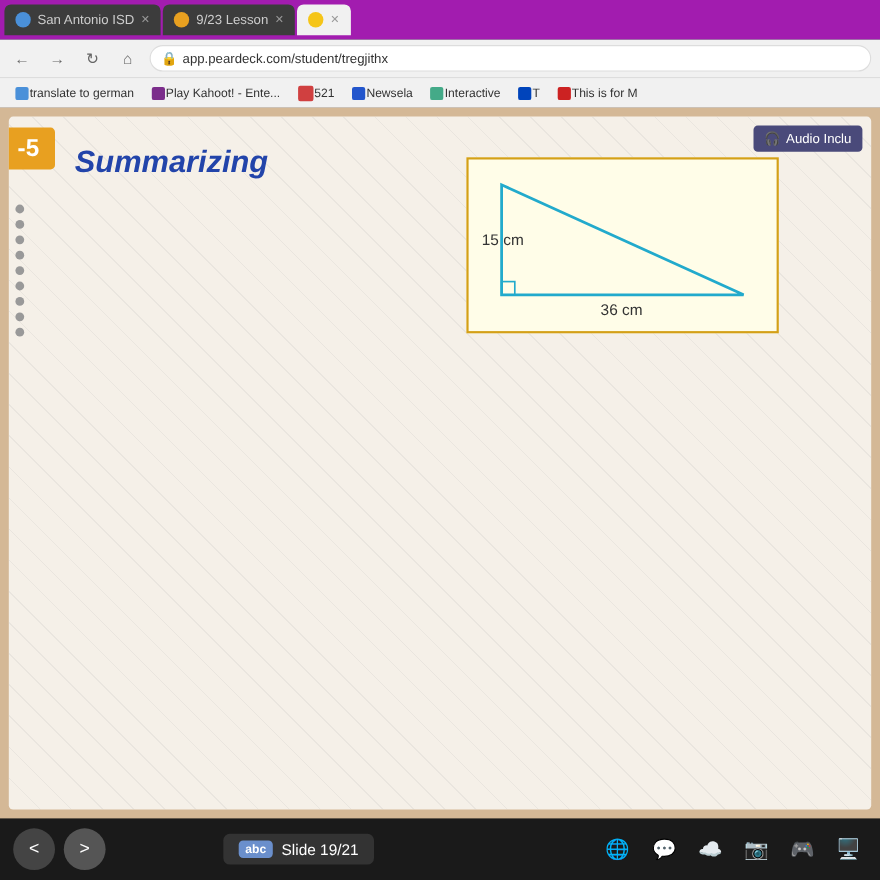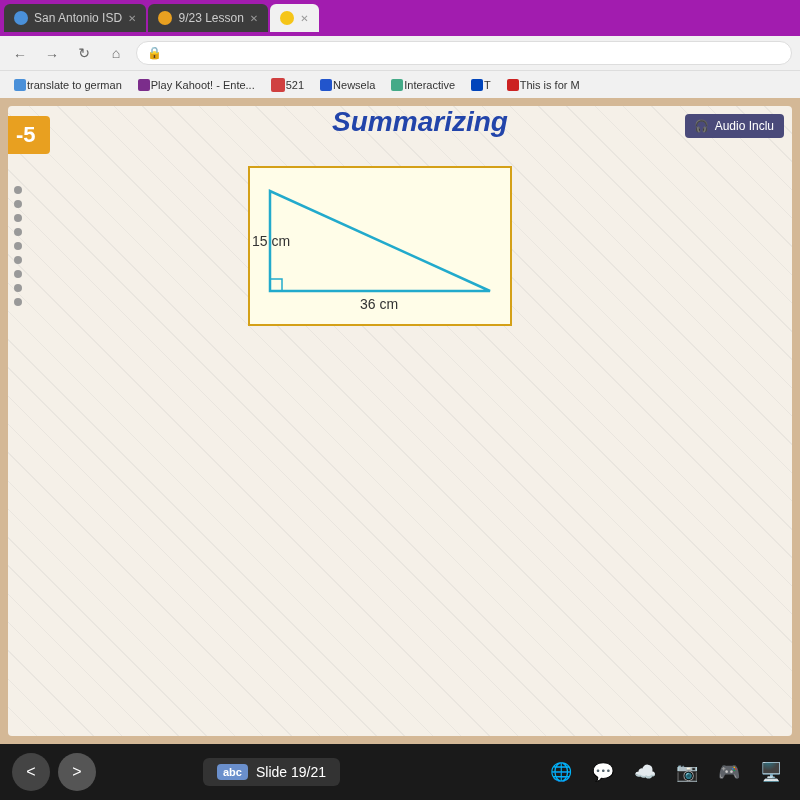--- a/index.html
+++ b/index.html
@@ -191,23 +191,23 @@
         #aaa 1px,
         transparent 1px,
         transparent 20px
       );
     }
 
     
     .slide-content {
       position: relative;
       z-index: 5;
-      padding: 0 20px 10px 60px;
-      display: flex;
-      flex-direction: column;
+      padding: 25px 20px 10px 60px;
+      display: flex;
+      flex-direction: row;
       height: 100%;
     }
 
     .slide-title {
       text-align: center;
       font-size: 28px;
       font-weight: bold;
       color: #2244aa;
       margin-bottom: 16px;
       font-style: italic;
@@ -223,21 +223,21 @@
       line-height: 1.4;
       max-width: 340px;
     }
 
     
     .triangle-box {
       margin-top: 12px;
       margin-left: 180px;
       border: 2px solid #d4a017;
       background: #fffde8;
-      width: 264px;
+      width: 284px;
       height: 160px;
       position: relative;
       display: flex;
       align-items: center;
       justify-content: center;
     }
 
     .triangle-svg {
       width: 260px;
       height: 130px;
@@ -366,20 +366,21 @@
     </div>
   </div>
 
   <div class="address-bar">
     <div class="nav-btn">←</div>
     <div class="nav-btn">→</div>
     <div class="nav-btn">↻</div>
     <div class="nav-btn">⌂</div>
     <div class="url-box">
       <span style="color:#555;margin-right:4px;">🔒</span>
+      <span>app.peardeck.com/student/tregjithx</span>
     </div>
   </div>
 
   <div class="bookmarks-bar">
     <div class="bookmark-item">
       <div class="bookmark-favicon" style="background:#4a90d9;"></div>
       <span>translate to german</span>
     </div>
     <div class="bookmark-item">
       <div class="bookmark-favicon" style="background:#7b2d8b;"></div>

